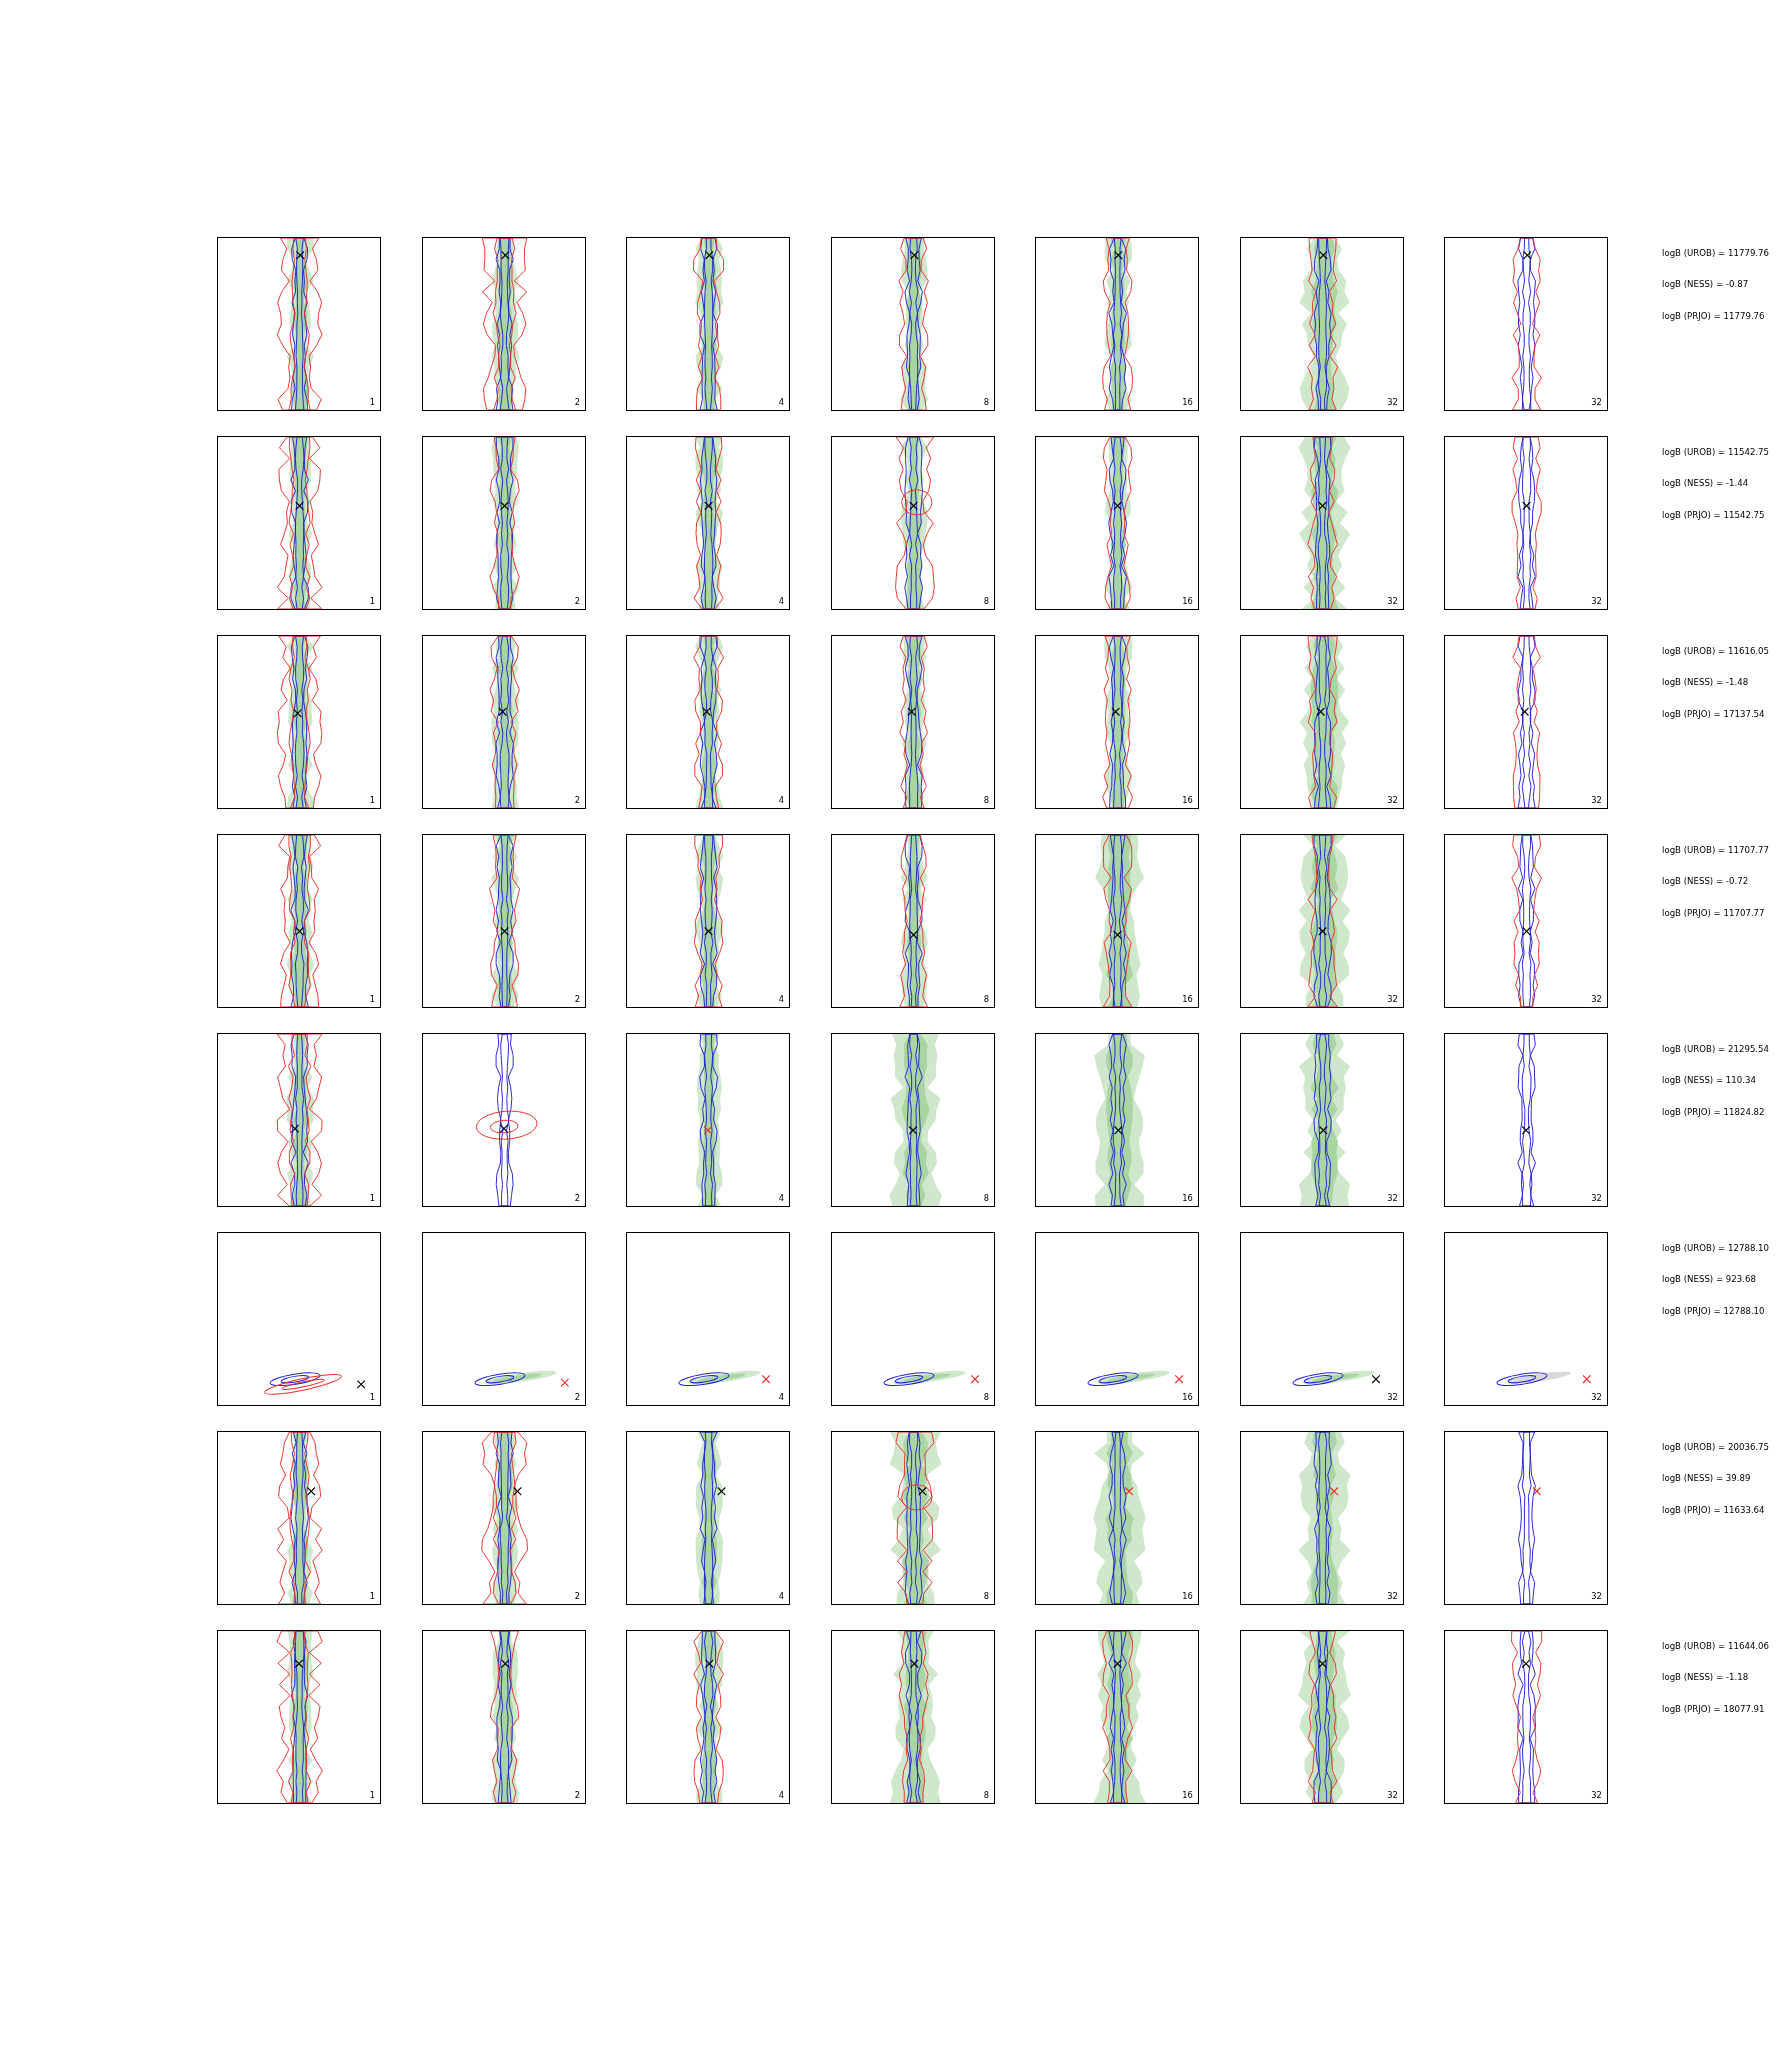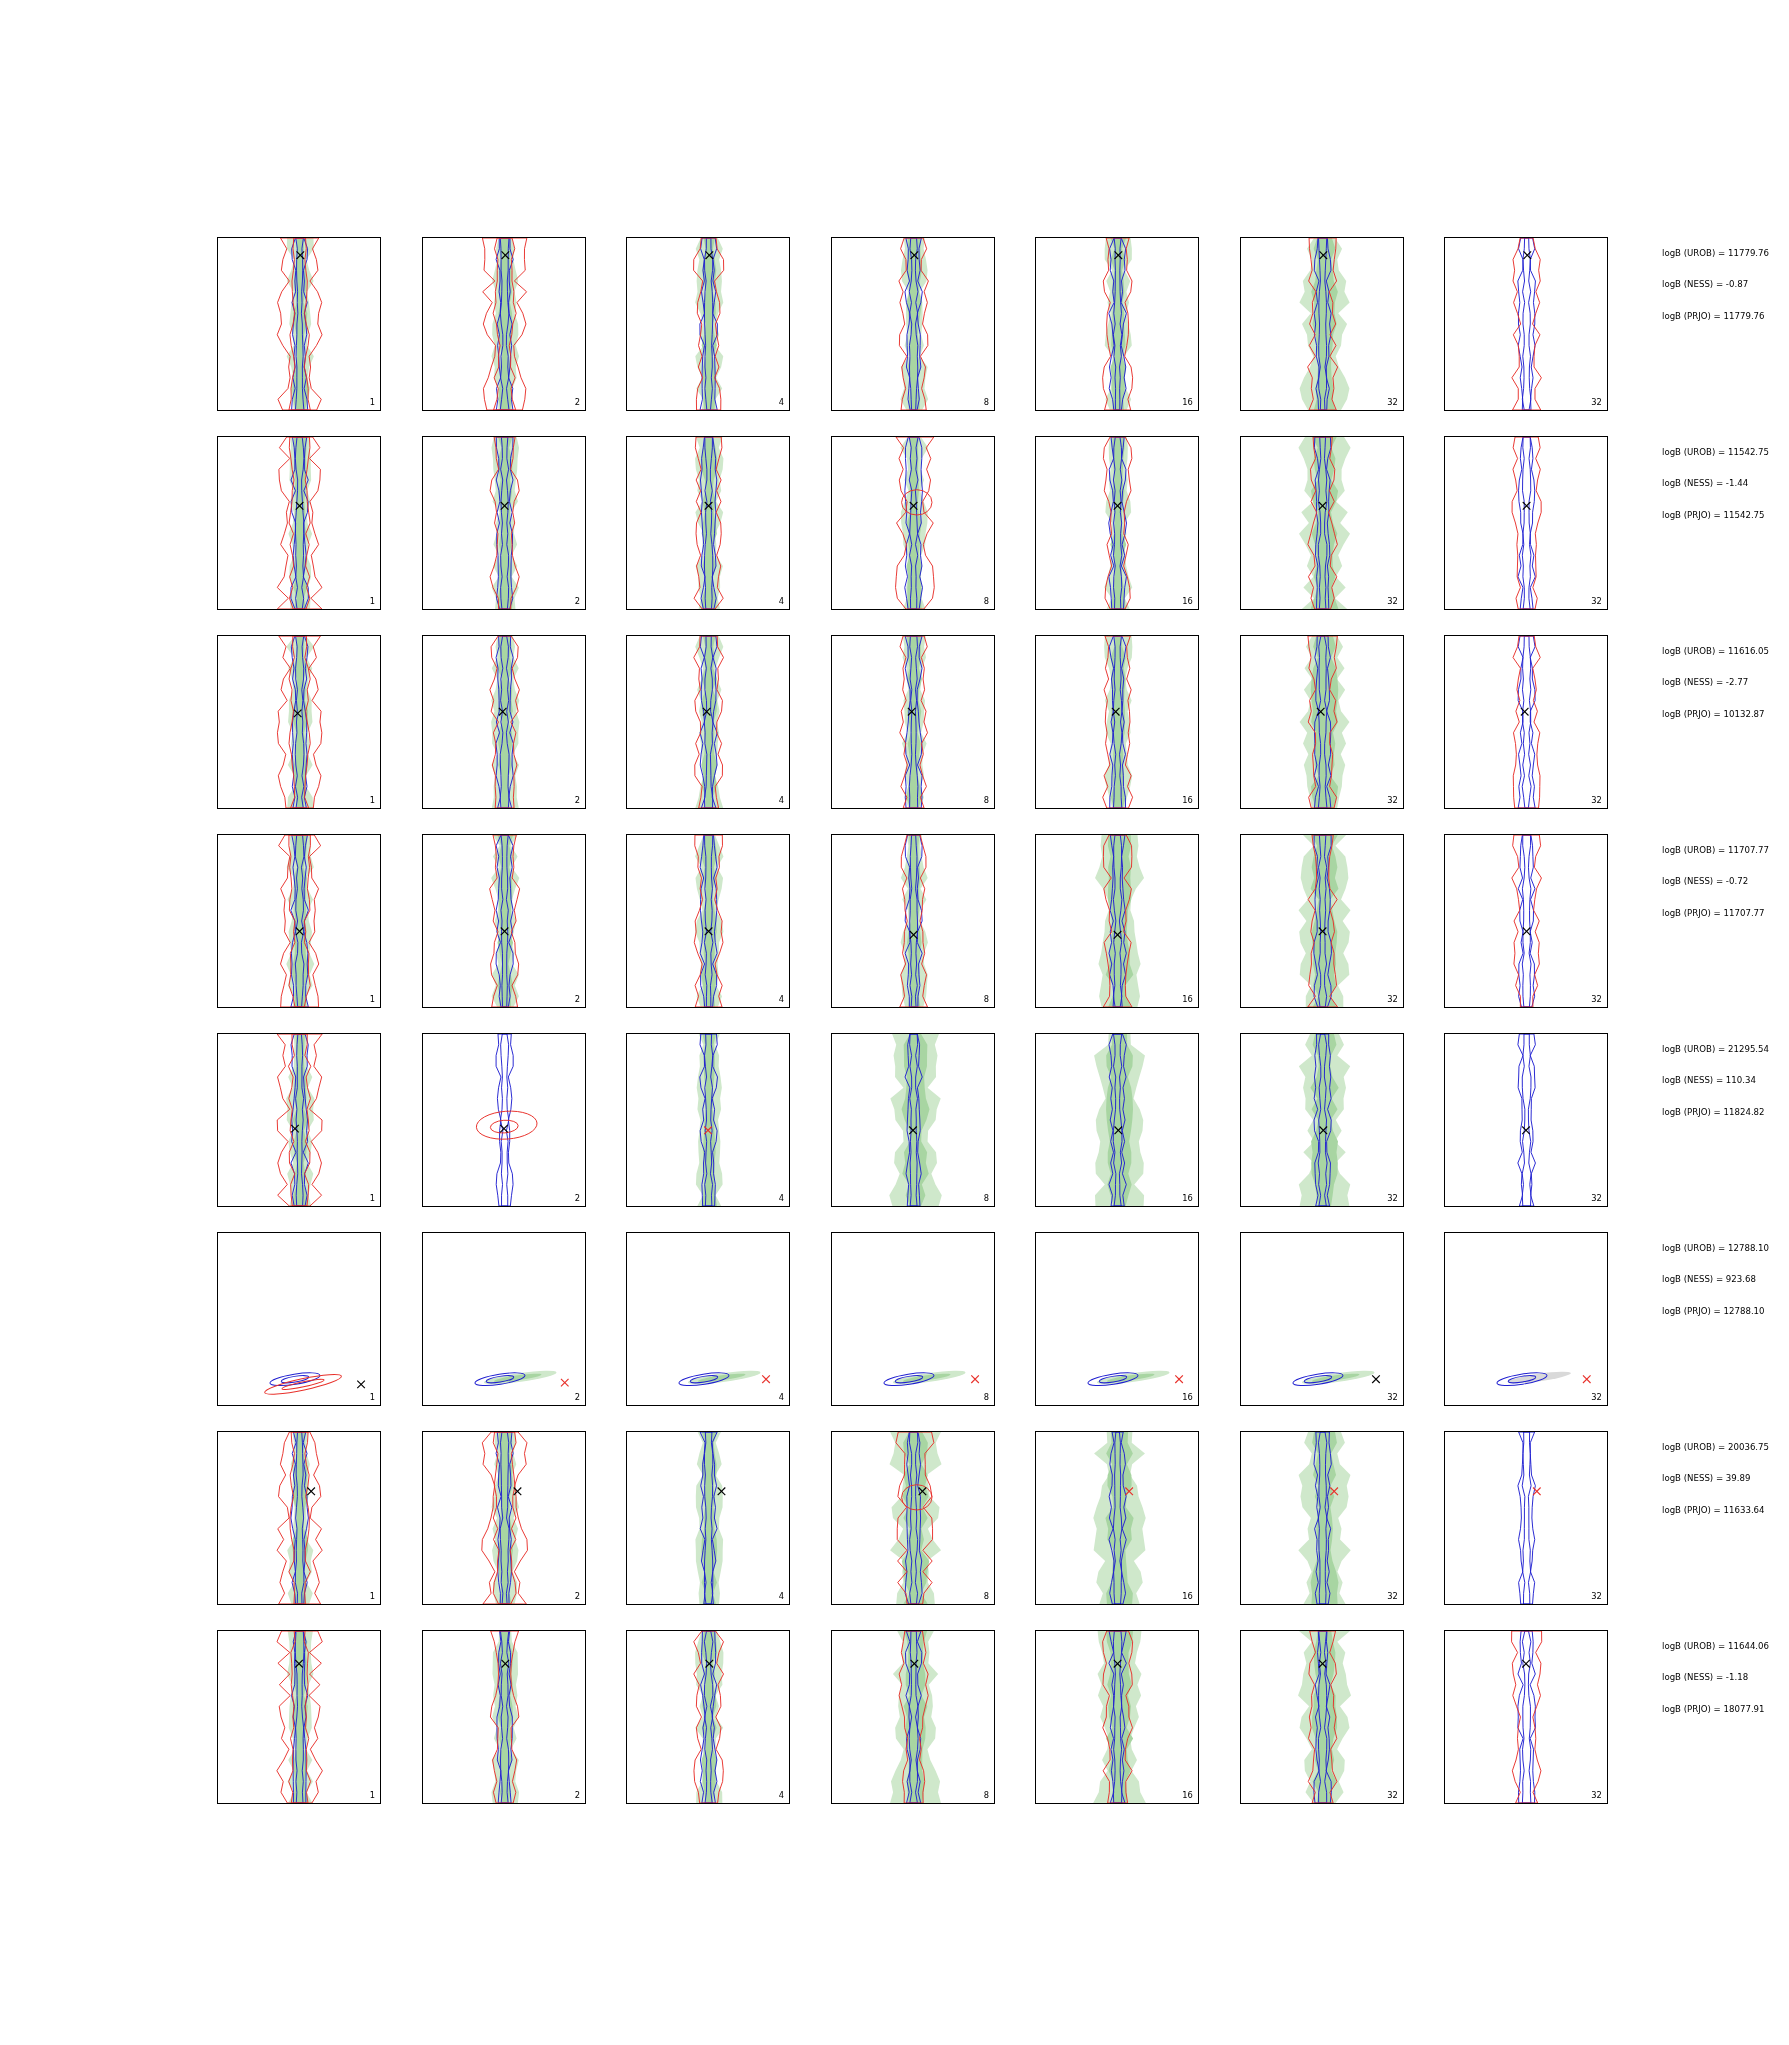--- a/index.html
+++ b/index.html
@@ -667,22 +667,22 @@
             <div class="xtickmark" style="left:27px"></div>
             <div class="xtickmark" style="left:55px"></div>
             <div class="xtickmark" style="left:82px"></div>
             <div class="xtickmark" style="left:109px"></div>
             <div class="xtickmark" style="left:136px"></div>
         <div class="corner-label">32</div>
       </div>
     </div>
         <div class="row-legend" style="left:1445px">
           <div>logB (UROB) = 11616.05</div>
-          <div>logB (NESS) = -2.77</div>
-          <div>logB (PRJO) = 10132.87</div>
+          <div>logB (NESS) = -1.48</div>
+          <div>logB (PRJO) = 17137.54</div>
         </div>
       </div>
       <div class="row">
         <div class="cell" style="left:0px">
       <div class="panel">
         <svg viewBox="0 0 256 272" preserveAspectRatio="none">
               <path d="M113.4,0.0 L114.3,17.0 L113.4,34.0 L108.6,51.0 L120.7,68.0 L118.3,85.0 L109.8,102.0 L117.7,119.0 L116.5,136.0 L111.5,153.0 L113.2,170.0 L115.7,187.0 L107.9,204.0 L115.1,221.0 L110.5,238.0 L120.6,255.0 L117.9,272.0 L142.1,272.0 L139.4,255.0 L149.5,238.0 L144.9,221.0 L152.1,204.0 L144.3,187.0 L146.8,170.0 L148.5,153.0 L143.5,136.0 L142.3,119.0 L150.2,102.0 L141.7,85.0 L139.3,68.0 L151.4,51.0 L146.6,34.0 L145.7,17.0 L146.6,0.0 Z" fill="#cfe8cb" stroke="none"></path>
               <path d="M119.1,0.0 L119.8,17.0 L120.9,34.0 L125.0,51.0 L119.2,68.0 L121.0,85.0 L121.4,102.0 L120.7,119.0 L122.3,136.0 L120.3,153.0 L121.2,170.0 L121.4,187.0 L118.6,204.0 L117.4,221.0 L122.9,238.0 L120.7,255.0 L121.5,272.0 L138.5,272.0 L139.3,255.0 L137.1,238.0 L142.6,221.0 L141.4,204.0 L138.6,187.0 L138.8,170.0 L139.7,153.0 L137.7,136.0 L139.3,119.0 L138.6,102.0 L139.0,85.0 L140.8,68.0 L135.0,51.0 L139.1,34.0 L140.2,17.0 L140.9,0.0 Z" fill="#a8d5a2" stroke="none"></path>
               <path d="M116.6,0.0 L119.9,17.0 L121.5,34.0 L118.5,51.0 L120.3,68.0 L122.0,85.0 L121.5,102.0 L115.1,119.0 L121.4,136.0 L122.2,153.0 L117.7,170.0 L116.0,187.0 L117.0,204.0 L116.1,221.0 L119.4,238.0 L119.4,255.0 L115.2,272.0 L142.8,272.0 L138.6,255.0 L138.6,238.0 L141.9,221.0 L141.0,204.0 L142.0,187.0 L140.3,170.0 L135.8,153.0 L136.6,136.0 L142.9,119.0 L136.5,102.0 L136.0,85.0 L137.7,68.0 L139.5,51.0 L136.5,34.0 L138.1,17.0 L141.4,0.0 Z" fill="none" stroke="#2020d0" stroke-width="1.5"></path>
               <path d="M124.4,0.0 L122.9,17.0 L122.2,34.0 L126.1,51.0 L124.1,68.0 L125.5,85.0 L123.3,102.0 L122.9,119.0 L125.8,136.0 L122.6,153.0 L126.2,170.0 L125.7,187.0 L122.2,204.0 L123.5,221.0 L123.4,238.0 L124.7,255.0 L125.9,272.0 L132.1,272.0 L133.3,255.0 L134.6,238.0 L134.5,221.0 L135.8,204.0 L132.3,187.0 L131.8,170.0 L135.4,153.0 L132.2,136.0 L135.1,119.0 L134.7,102.0 L132.5,85.0 L133.9,68.0 L131.9,51.0 L135.8,34.0 L135.1,17.0 L133.6,0.0 Z" fill="none" stroke="#2020d0" stroke-width="1.5"></path>

